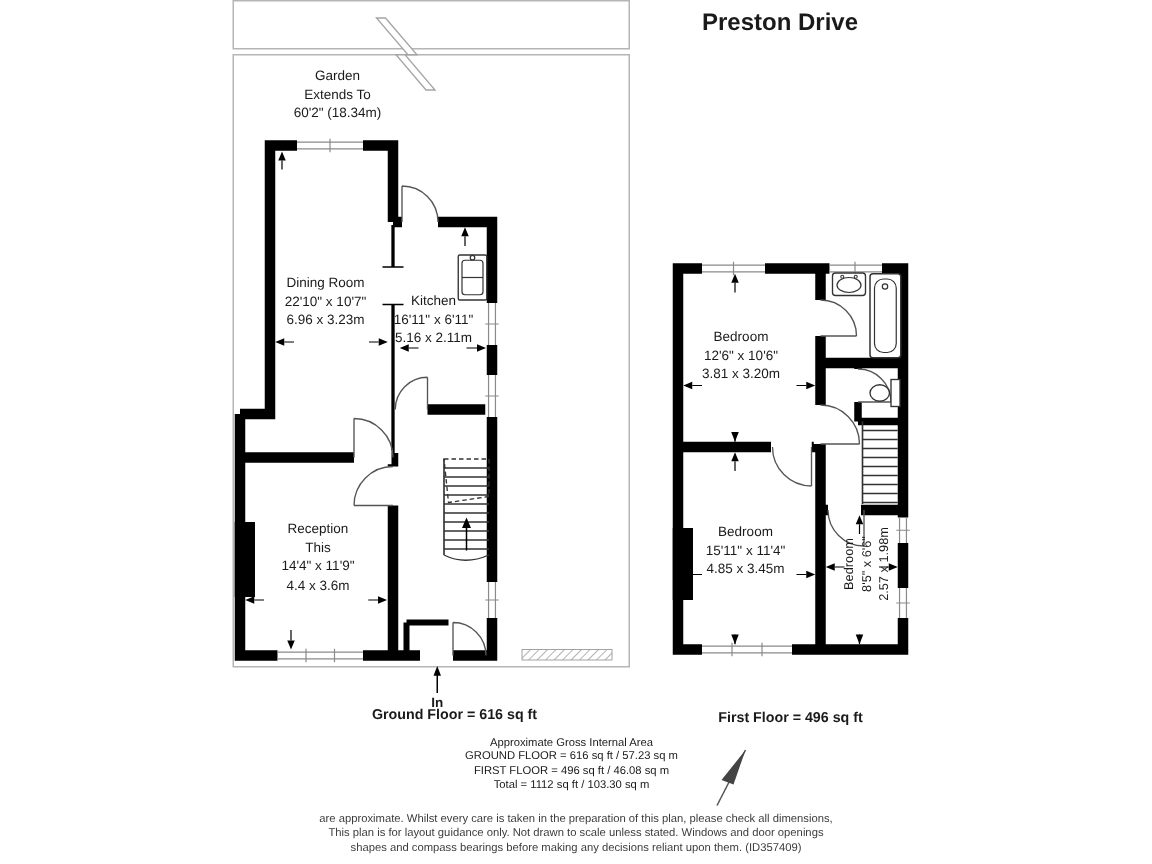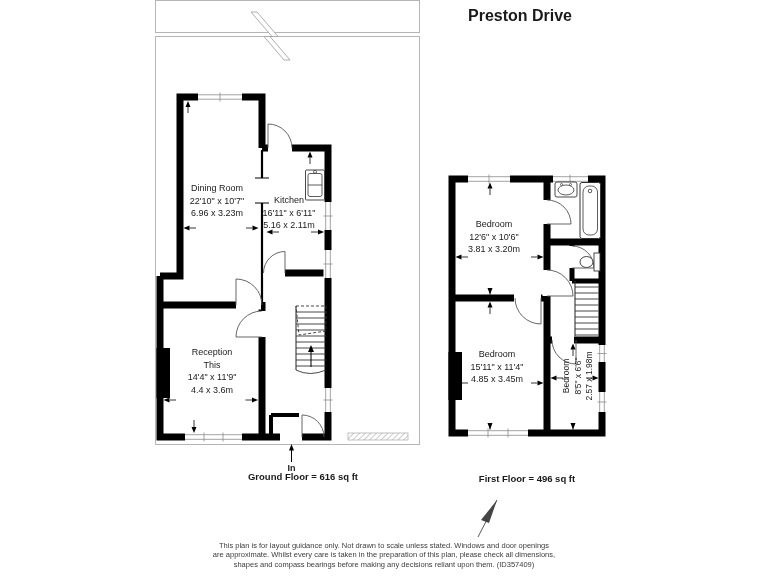--- a/index.html
+++ b/index.html
@@ -185,20 +185,25 @@
   </g>
 
   <g>
     <line x1="478" y1="537" x2="497" y2="500" stroke="#555" stroke-width="1"></line>
     <polygon points="497,500 481,520 489,523" fill="#444"></polygon>
   </g>
 </svg>
 
 <div class="lbl title" style="left:520px;top:6px;">Preston Drive</div>
 
+<div class="lbl" style="left:225px;top:44px;">
+  <div>Garden</div>
+  <div>Extends To</div>
+  <div>60'2" (18.34m)</div>
+</div>
 
 <div class="lbl" style="left:217px;top:182px;">
   <div>Dining Room</div>
   <div>22'10" x 10'7"</div>
   <div>6.96 x 3.23m</div>
 </div>
 
 <div class="lbl" style="left:289px;top:194px;">
   <div>Kitchen</div>
   <div>16'11" x 6'11"</div>
@@ -228,20 +233,26 @@
   <div>Bedroom</div>
   <div>8'5" x 6'6"</div>
   <div>2.57 x 1.98m</div>
 </div>
 
 <div class="lbl inlbl" style="left:291.5px;top:463px;font-weight:bold;">In</div>
 
 <div class="lbl floorlbl" style="left:303px;top:471px;">Ground Floor = 616 sq ft</div>
 <div class="lbl floorlbl" style="left:527px;top:473px;">First Floor = 496 sq ft</div>
 
+<div class="lbl small" style="left:381px;top:490px;">
+  <div>Approximate Gross Internal Area</div>
+  <div>GROUND FLOOR = 616 sq ft / 57.23 sq m</div>
+  <div>FIRST FLOOR = 496 sq ft / 46.08 sq m</div>
+  <div>Total = 1112 sq ft / 103.30 sq m</div>
+</div>
 
 <div class="lbl small disc" style="left:384px;top:541px;">
+  <div>are approximate. Whilst every care is taken in the preparation of this plan, please check all dimensions,</div>
   <div>This plan is for layout guidance only. Not drawn to scale unless stated. Windows and door openings</div>
-  <div>are approximate. Whilst every care is taken in the preparation of this plan, please check all dimensions,</div>
   <div>shapes and compass bearings before making any decisions reliant upon them. (ID357409)</div>
 </div>
 
 </div>
 
 </body></html>

